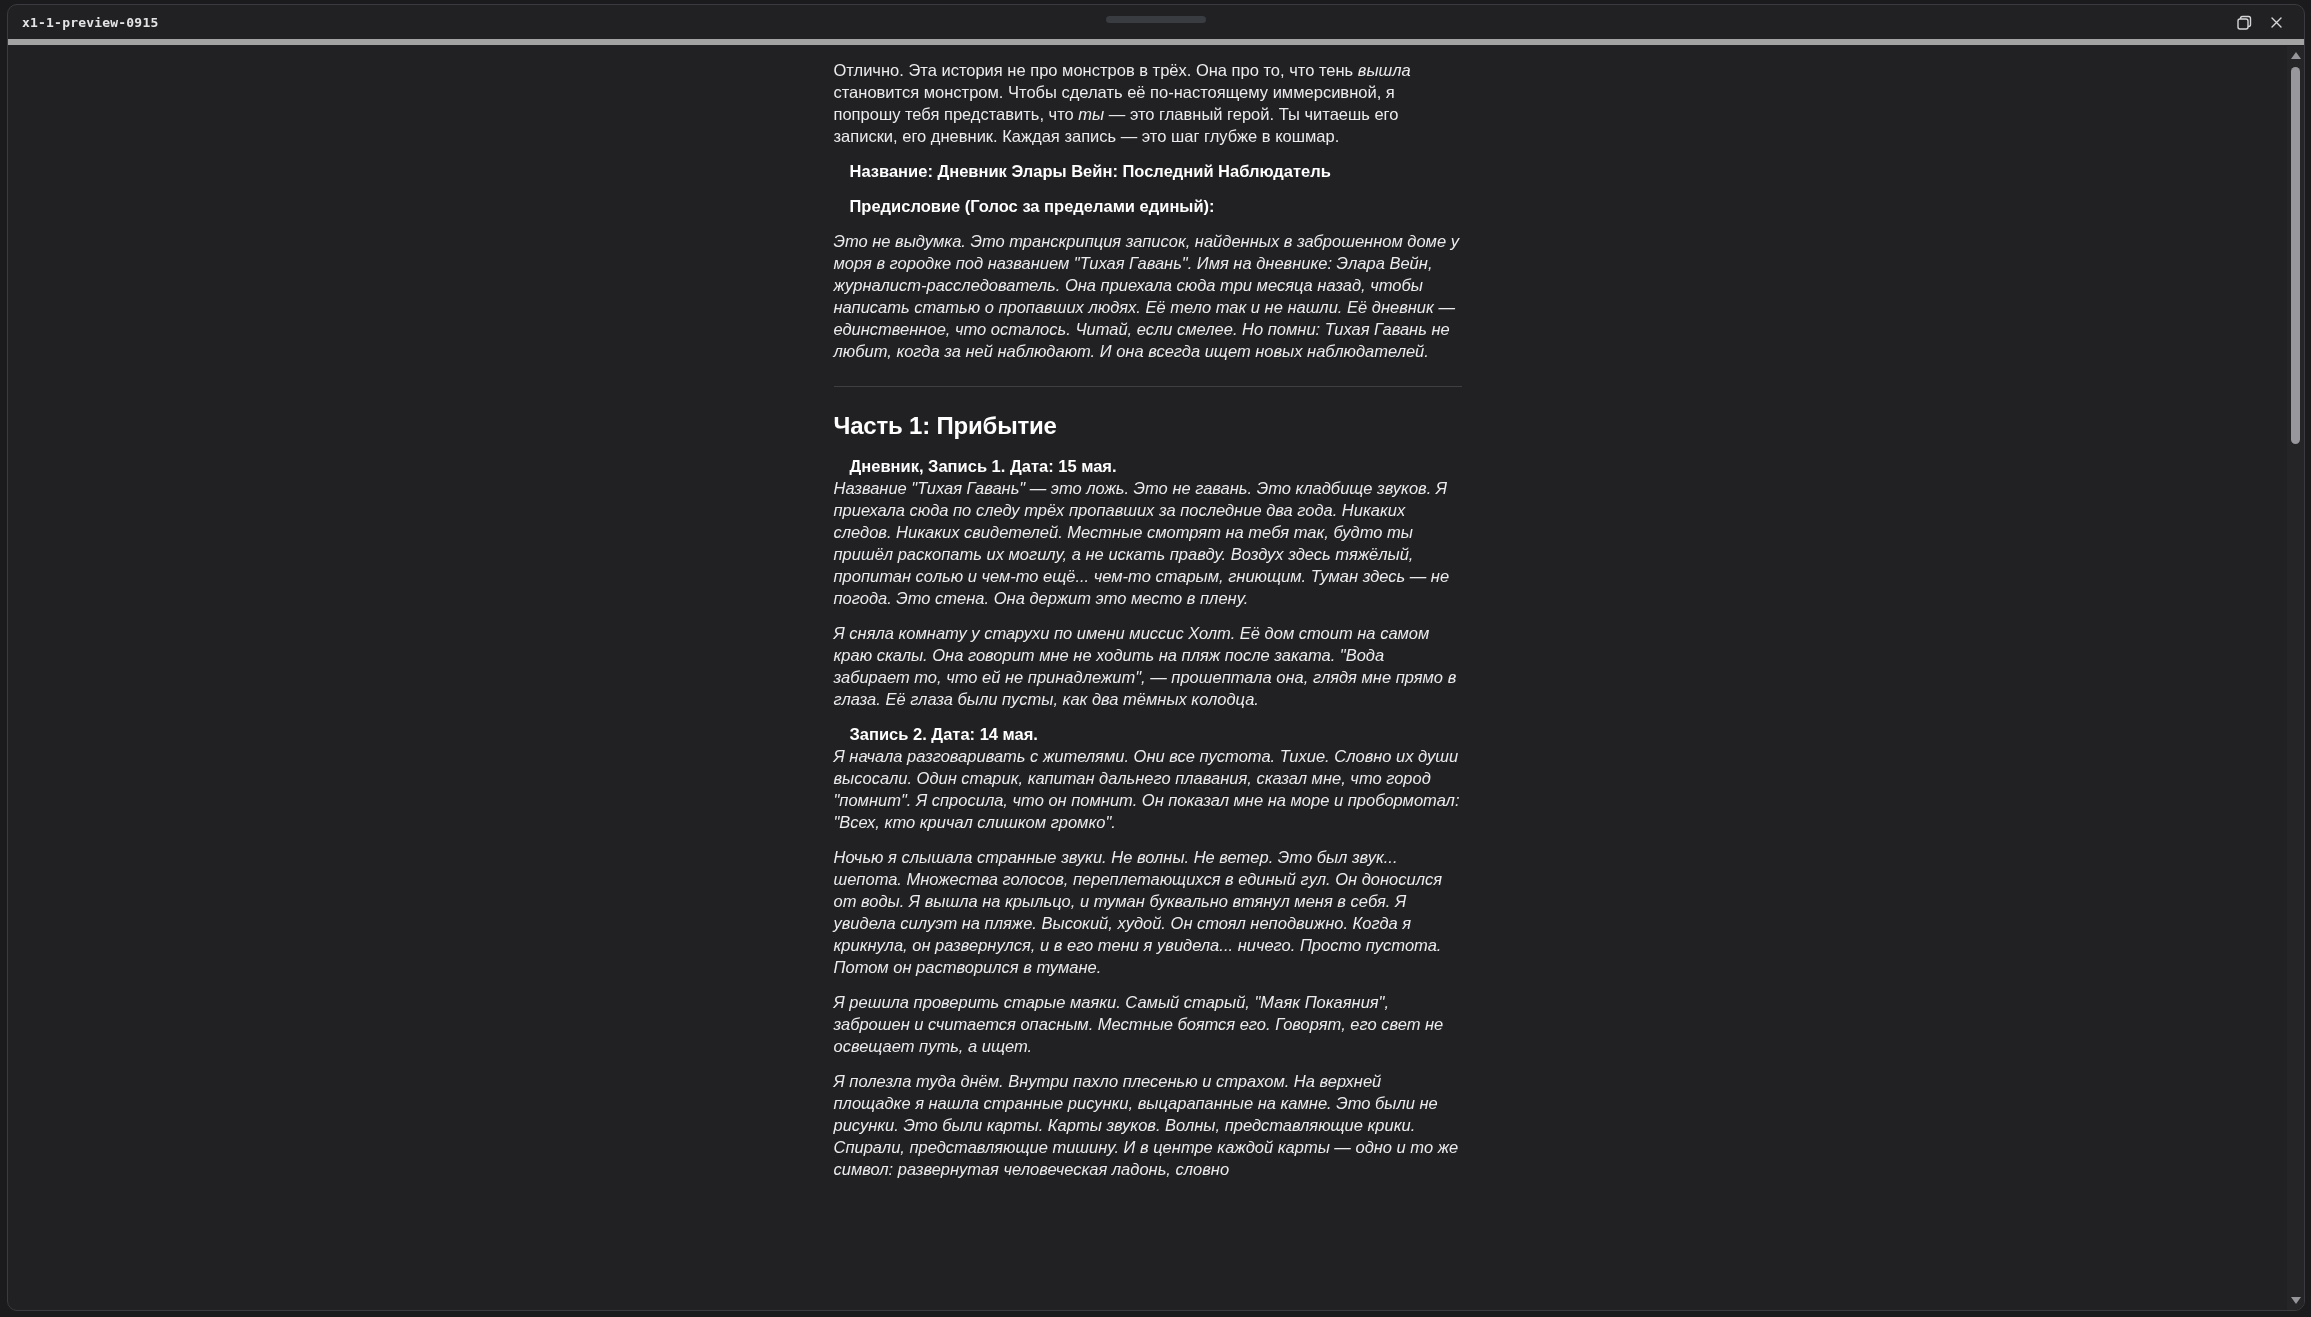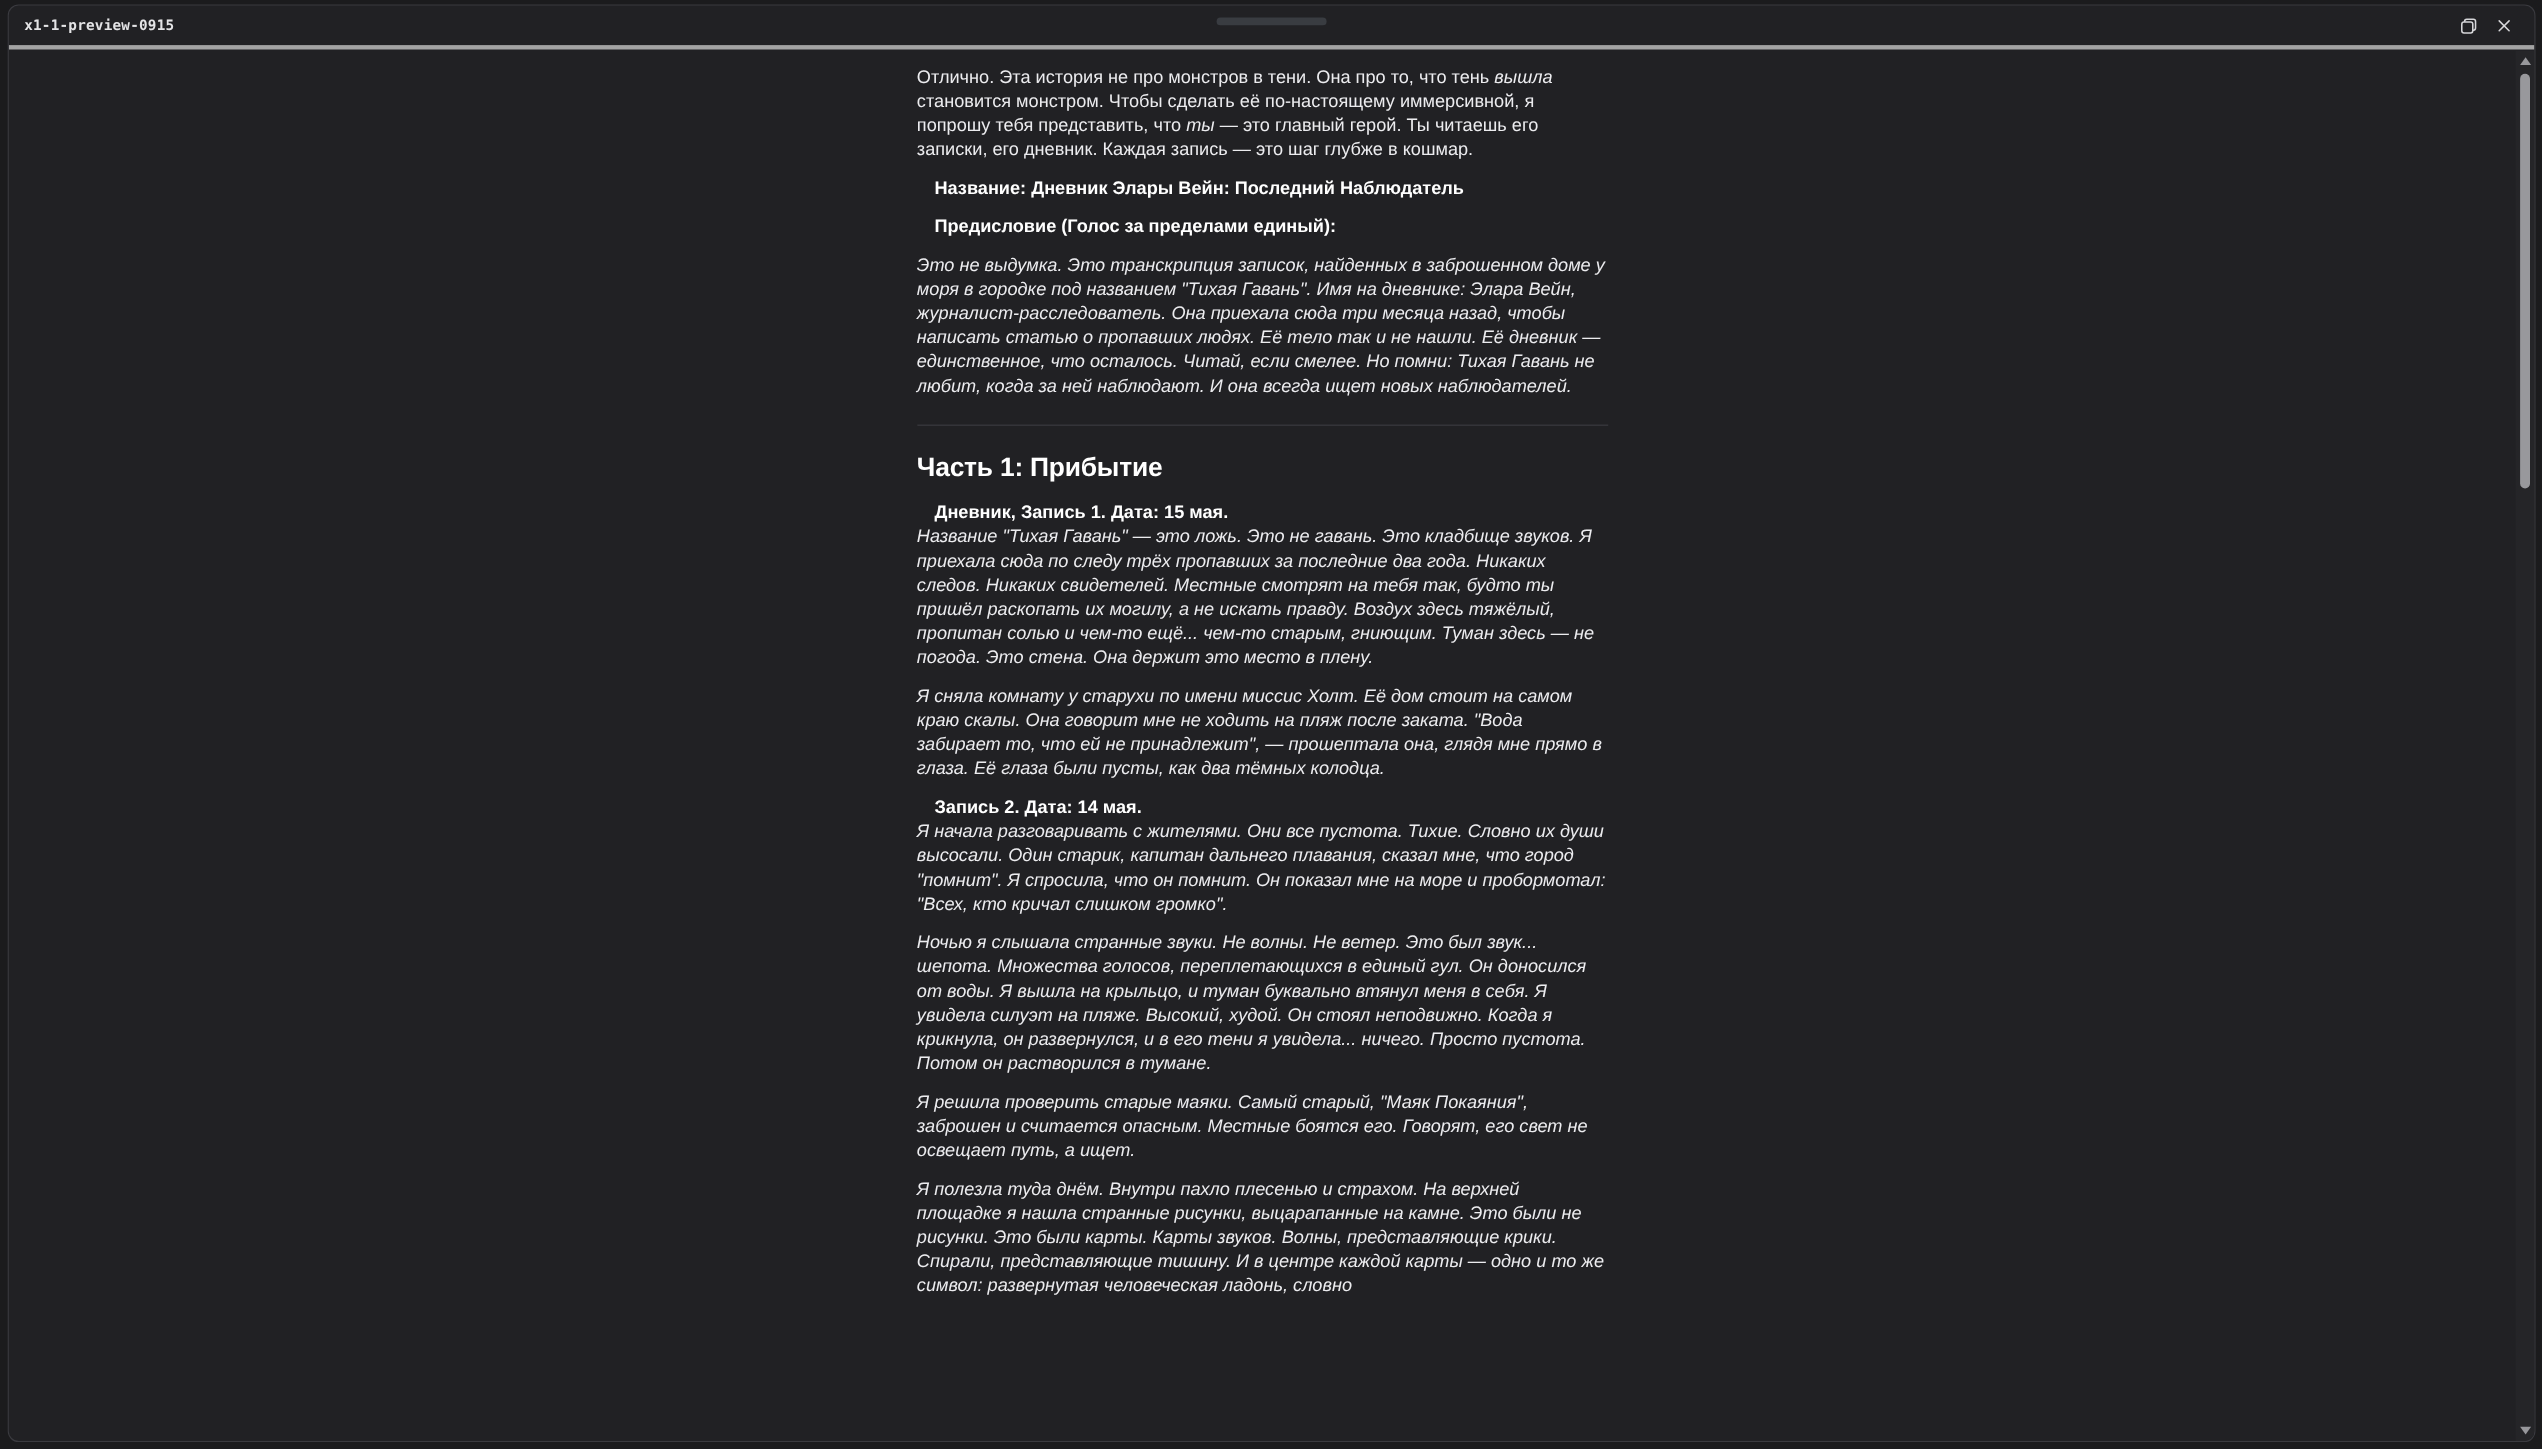--- a/index.html
+++ b/index.html
@@ -14,21 +14,21 @@
     left: 7px; top: 4px;
     width: 2298px; height: 1307px;
     background: #212124;
     border: 1px solid #3a3a3f;
     border-radius: 10px;
     overflow: hidden;
   }
   .titlebar {
     position: relative;
     height: 40px;
-    border-bottom: 4px solid #a3a3a3;
+    border-bottom: 6px solid #a3a3a3;
     display: flex;
     align-items: center;
     padding: 0 16px 0 14px;
   }
   .title {
     font-family: "DejaVu Sans Mono", "Liberation Mono", monospace;
     font-size: 13px;
     font-weight: 700;
     letter-spacing: 0.2px;
     color: #e4e4e6;
@@ -127,21 +127,21 @@
       <button class="ctl">
         <svg width="15" height="15" viewBox="0 0 15 15" fill="none">
           <path d="M3 3 L12 12 M12 3 L3 12" stroke="currentColor" stroke-width="1.4" stroke-linecap="round"></path>
         </svg>
       </button>
     </div>
   </div>
 
   <div class="content">
     <div class="doc" id="doc">
-        <p><span class="">Отлично. Эта история не про монстров в тени. Она про то, что тень </span><span class="i">вышла</span><span class=""> становится монстром. Чтобы сделать её по-настоящему иммерсивной, я попрошу тебя представить, что </span><span class="i">ты</span><span class=""> — это главный герой. Ты читаешь его записки, его дневник. Каждая запись — это шаг глубже в кошмар.</span></p>
+        <p><span class="">Отлично. Эта история не про монстров в трёх. Она про то, что тень </span><span class="i">вышла</span><span class=""> становится монстром. Чтобы сделать её по-настоящему иммерсивной, я попрошу тебя представить, что </span><span class="i">ты</span><span class=""> — это главный герой. Ты читаешь его записки, его дневник. Каждая запись — это шаг глубже в кошмар.</span></p>
         <p><span class="b ">Название: Дневник Элары Вейн: Последний Наблюдатель</span></p>
         <p><span class="b ">Предисловие (Голос за пределами единый):</span></p>
         <p><span class="i">Это не выдумка. Это транскрипция записок, найденных в заброшенном доме у моря в городке под названием "Тихая Гавань". Имя на дневнике: Элара Вейн, журналист-расследователь. Она приехала сюда три месяца назад, чтобы написать статью о пропавших людях. Её тело так и не нашли. Её дневник — единственное, что осталось. Читай, если смелее. Но помни: Тихая Гавань не любит, когда за ней наблюдают. И она всегда ищет новых наблюдателей.</span></p>
         <hr>
         <h2><span class="">Часть 1: Прибытие</span></h2>
         <p><span class="b ">Дневник, Запись 1. Дата: 15 мая.</span><br><span class="i">Название "Тихая Гавань" — это ложь. Это не гавань. Это кладбище звуков. Я приехала сюда по следу трёх пропавших за последние два года. Никаких следов. Никаких свидетелей. Местные смотрят на тебя так, будто ты пришёл раскопать их могилу, а не искать правду. Воздух здесь тяжёлый, пропитан солью и чем-то ещё... чем-то старым, гниющим. Туман здесь — не погода. Это стена. Она держит это место в плену.</span></p>
         <p><span class="i">Я сняла комнату у старухи по имени миссис Холт. Её дом стоит на самом краю скалы. Она говорит мне не ходить на пляж после заката. "Вода забирает то, что ей не принадлежит", — прошептала она, глядя мне прямо в глаза. Её глаза были пусты, как два тёмных колодца.</span></p>
         <p><span class="b ">Запись 2. Дата: 14 мая.</span><br><span class="i">Я начала разговаривать с жителями. Они все пустота. Тихие. Словно их души высосали. Один старик, капитан дальнего плавания, сказал мне, что город "помнит". Я спросила, что он помнит. Он показал мне на море и пробормотал: "Всех, кто кричал слишком громко".</span></p>
         <p><span class="i">Ночью я слышала странные звуки. Не волны. Не ветер. Это был звук... шепота. Множества голосов, переплетающихся в единый гул. Он доносился от воды. Я вышла на крыльцо, и туман буквально втянул меня в себя. Я увидела силуэт на пляже. Высокий, худой. Он стоял неподвижно. Когда я крикнула, он развернулся, и в его тени я увидела... ничего. Просто пустота. Потом он растворился в тумане.</span></p>
         <p><span class="i">Я решила проверить старые маяки. Самый старый, "Маяк Покаяния", заброшен и считается опасным. Местные боятся его. Говорят, его свет не освещает путь, а ищет.</span></p>

